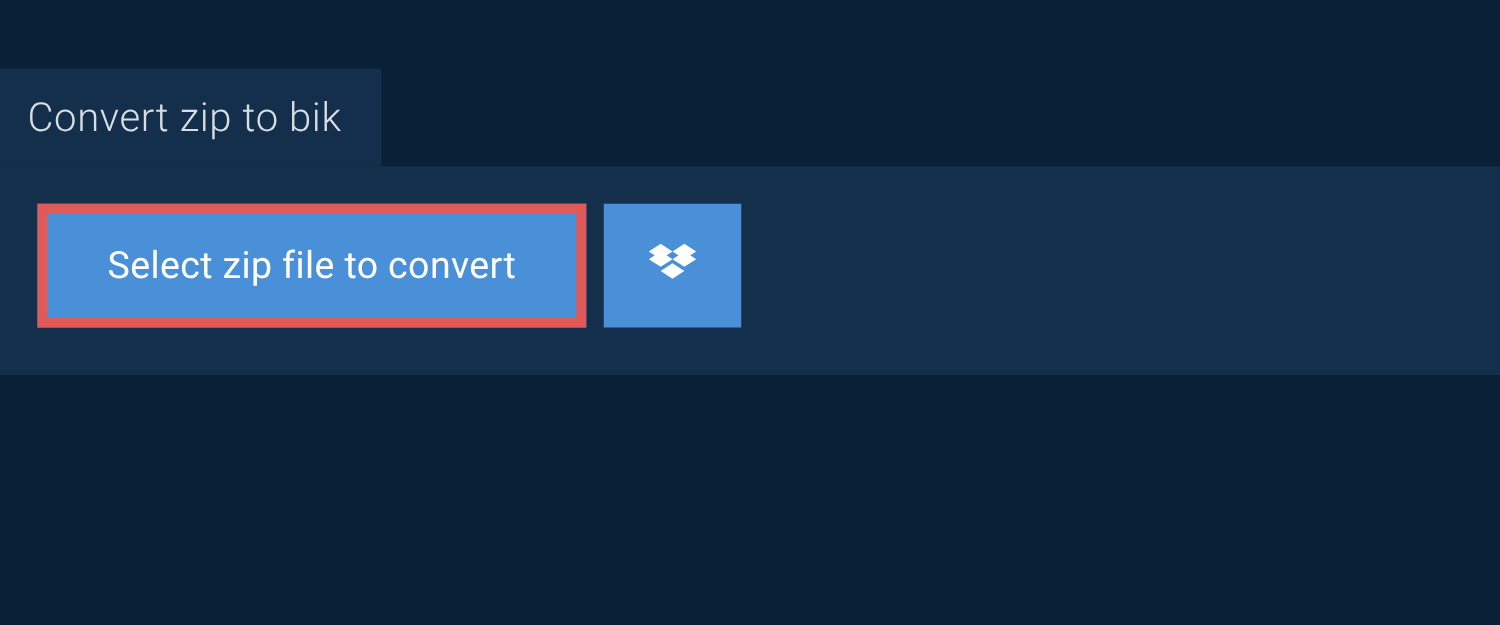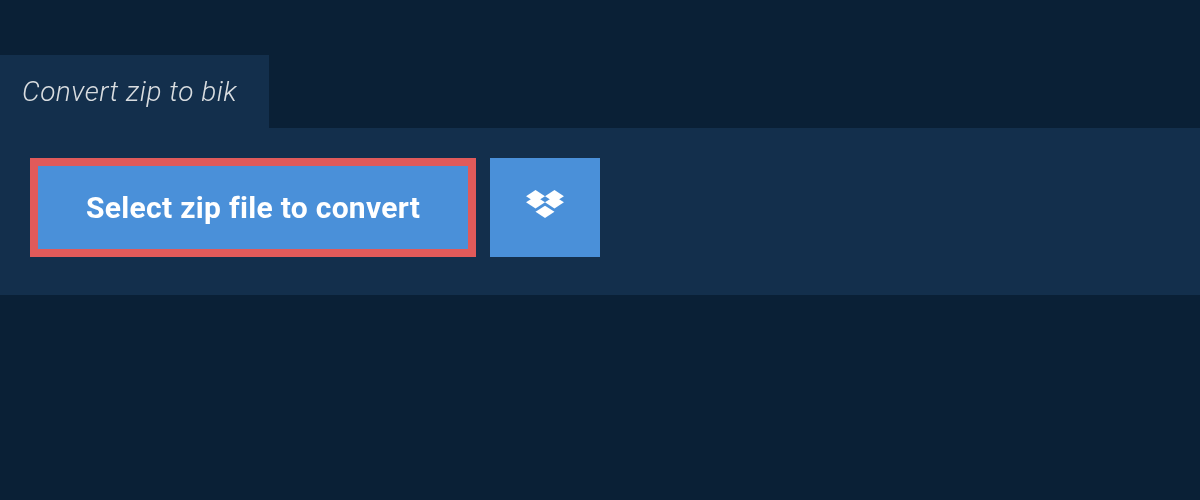--- a/index.html
+++ b/index.html
@@ -16,42 +16,41 @@
     }
     .tab-header {
       background: #132f4c;
       display: inline-block;
       padding: 20px 32px 20px 22px;
       margin-top: 55px;
       margin-left: 0;
     }
     .tab-title {
       color: #d9dde0;
-      font-size: 28px;
+      font-size: 32px;
       font-weight: 300;
       letter-spacing: 0.5px;
-      font-style: italic;
     }
     .main-panel {
       background: #132f4c;
       width: 100%;
       padding: 30px 30px 38px 30px;
       margin-top: 0;
     }
     .button-row {
       display: flex;
       align-items: stretch;
       gap: 14px;
     }
     .select-button {
       background: #4a90d9;
       border: 8px solid #e05a5a;
       color: #ffffff;
       font-size: 30px;
-      font-weight: 700;
+      font-weight: 400;
       padding: 24px 48px;
       cursor: pointer;
       display: flex;
       align-items: center;
       justify-content: center;
       letter-spacing: 0.3px;
     }
     .dropbox-button {
       background: #4a90d9;
       width: 110px;

